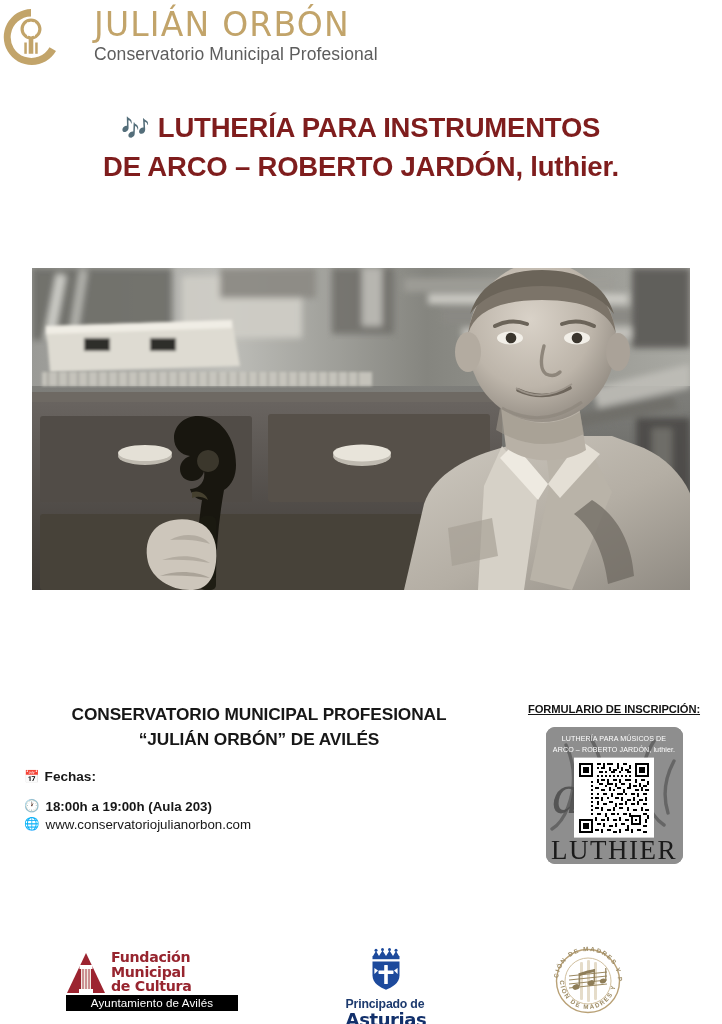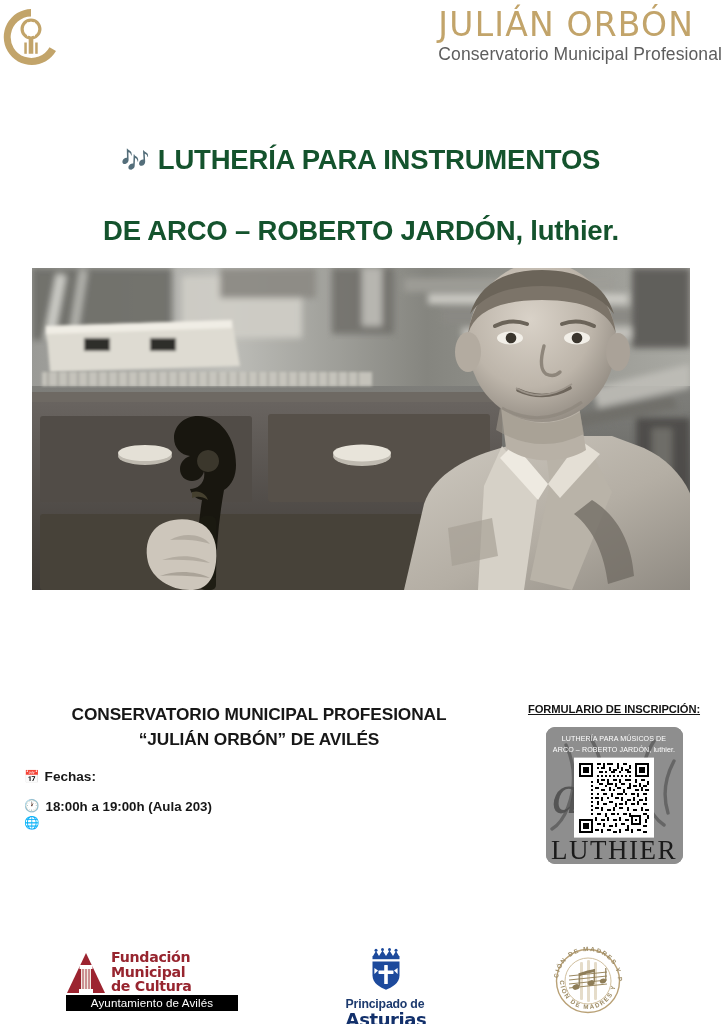--- a/index.html
+++ b/index.html
@@ -7,21 +7,21 @@
     width: 722px; height: 1024px;
     background: #ffffff;
     font-family: "Liberation Sans", sans-serif;
     overflow: hidden;
   }
   .poster { position: relative; width: 722px; height: 1024px; background: #fff; }
 
   
   .header {
     position: absolute; left: 0; top: 6px; width: 722px;
-    display: flex; align-items: center; justify-content: space-between; gap: 2px;
+    display: flex; align-items: center; justify-content: flex-start; gap: 32px;
   }
   .logo-mark { position: relative; width: 62px; height: 62px; flex: 0 0 auto; }
   .logo-mark svg { display: block; width: 62px; height: 62px; }
   .logo-text { display: flex; flex-direction: column; align-items: flex-start; }
   .logo-name {
     font-size: 33px; letter-spacing: 1.2px; font-weight: 400;
     color: #c2a46a; line-height: 1.0; white-space: nowrap;
     font-family: "DejaVu Sans", sans-serif;
   }
   .logo-sub {
@@ -29,22 +29,22 @@
     letter-spacing: 0.1px; margin-top: 3px; white-space: nowrap;
     font-family: "Liberation Sans", sans-serif;
   }
 
   
   .title-block {
     position: absolute; left: 0; top: 108px; width: 722px;
     text-align: center; padding: 0 28px;
   }
   .title-line {
-    font-size: 27.5px; font-weight: bold; color: #14532d;
-    line-height: 1.42; letter-spacing: -0.2px; white-space: nowrap; margin-top: 32px;
+    font-size: 27.5px; font-weight: bold; color: #7f1d1d;
+    line-height: 1.42; letter-spacing: -0.2px; white-space: nowrap;
   }
   .note-ico { font-size: 23px; vertical-align: 1px; letter-spacing: 0; }
 
   
   .photo {
     position: absolute; left: 32px; top: 268px; width: 658px; height: 322px;
     overflow: hidden; background: #2b2b2b;
   }
   .photo svg { display: block; width: 658px; height: 322px; }
 
@@ -358,20 +358,21 @@
       <span class="emoji">📅</span>
       <span class="lbl">Fechas:</span>
     </div>
 
     <div class="meta-line first">
       <span class="emoji">🕐</span>
       <span class="bold">18:00h a 19:00h (Aula 203)</span>
     </div>
     <div class="meta-line">
       <span class="emoji">🌐</span>
+      <span class="url">www.conservatoriojulianorbon.com</span>
     </div>
   </div>
 
   <div class="qr-col">
     <div class="qr-head">FORMULARIO DE INSCRIPCIÓN:</div>
 
     <div class="qr-card">
       <div class="qr-card-bg">
         <svg viewBox="0 0 137 137">
           <rect width="137" height="137" fill="#8e8e8e"></rect>

